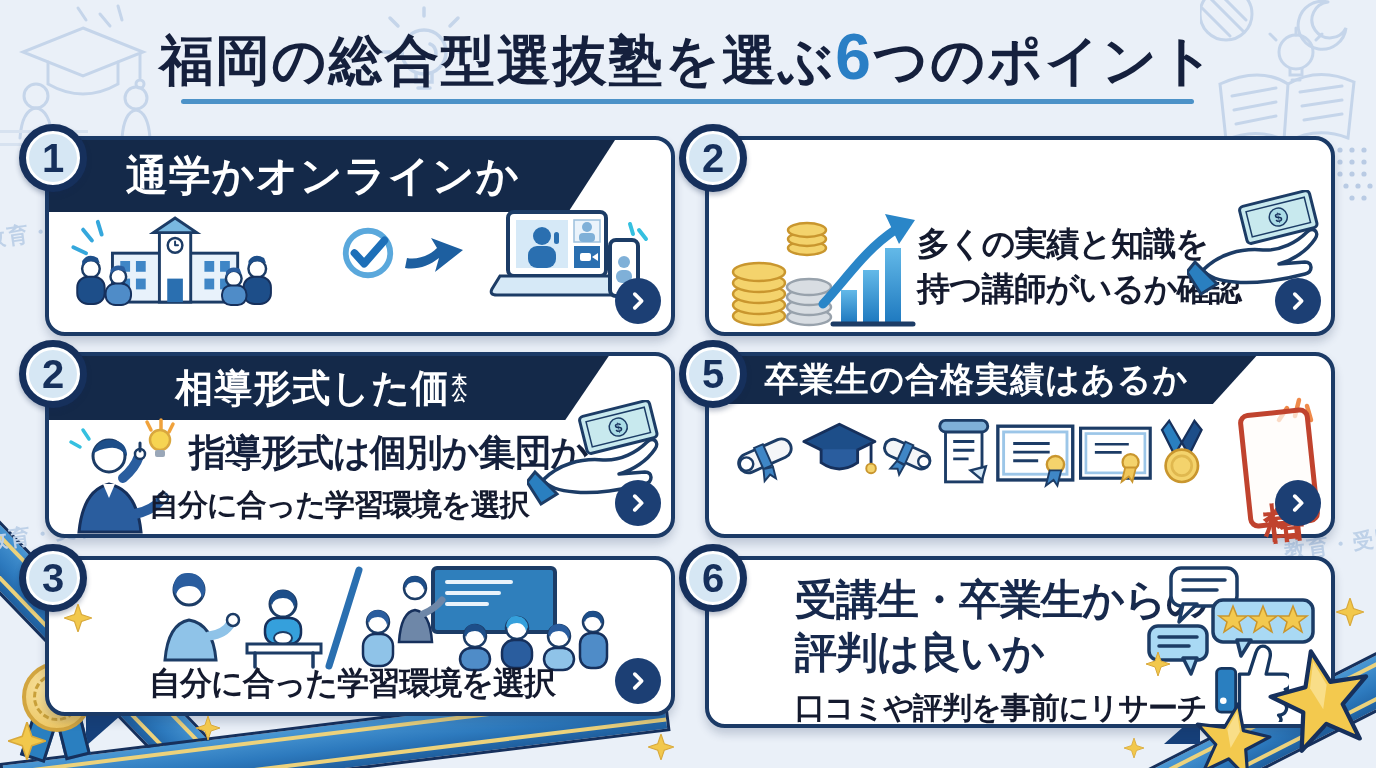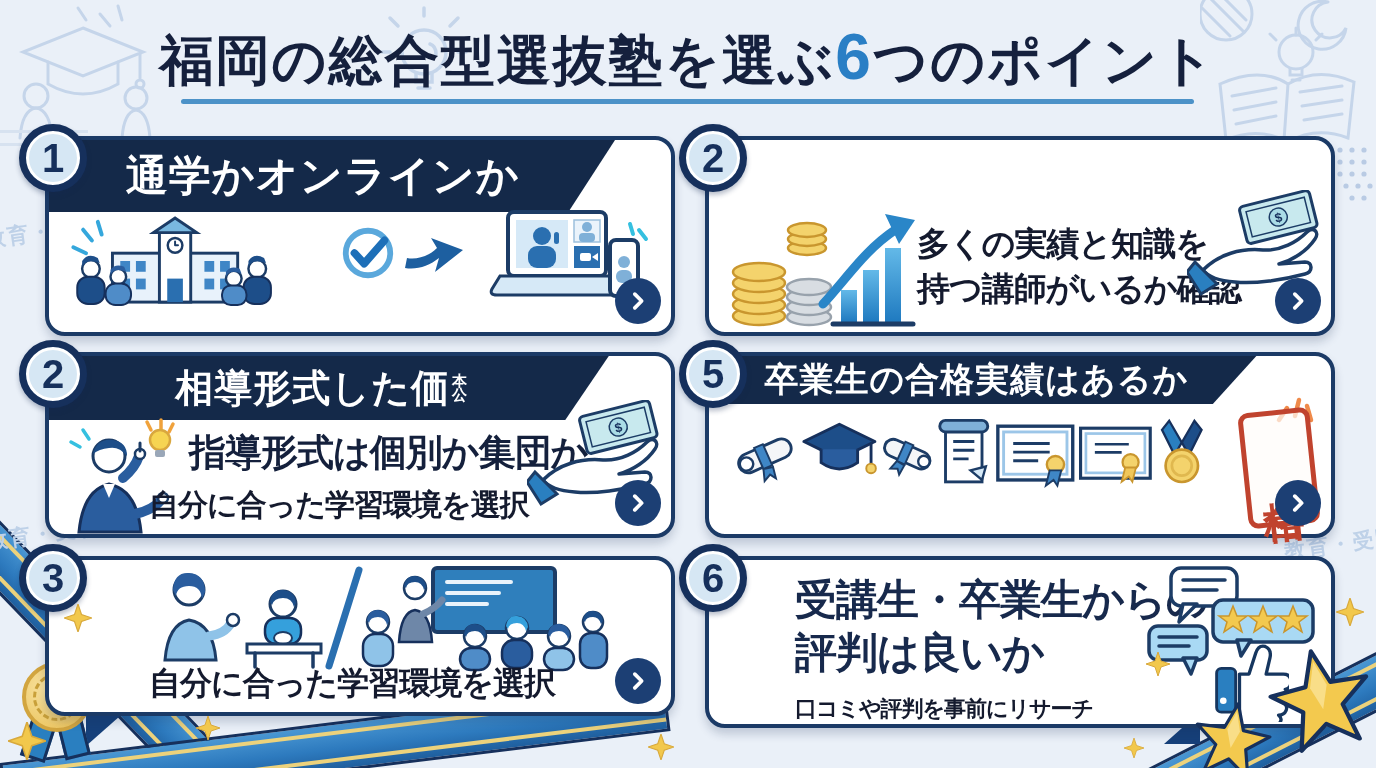--- a/index.html
+++ b/index.html
@@ -478,21 +478,21 @@
     </button>
   </div>
 
   <div class="card" style="left:705px;top:556px;width:630px;height:172px">
     <div class="badge">6</div>
 
     <div class="ill" style="left:86px;top:14px;font-weight:900;color:#17294c;font-size:42px;line-height:1.25;letter-spacing:-1px;white-space:nowrap">
       <div>受講生・卒業生からの</div>
       <div>評判は良いか</div>
     </div>
-    <div class="caption" style="left:86px;top:134px;text-align:left;font-size:22px">口コミや評判を事前にリサーチ</div>
+    <div class="caption" style="left:86px;top:128px;text-align:left;font-size:30px">口コミや評判を事前にリサーチ</div>
 
     <svg class="ill" style="right:86px;top:4px" width="78" height="64" viewBox="0 0 78 64">
       <rect x="4" y="4" width="66" height="38" rx="10" fill="#fff" stroke="#1c3c66" stroke-width="3.5"></rect>
       <path d="M16,16 h42 M16,26 h34" stroke="#1c3c66" stroke-width="3.5" stroke-linecap="round"></path>
       <polygon points="16,40 30,40 12,58" fill="#fff" stroke="#1c3c66" stroke-width="3.5" stroke-linejoin="round"></polygon>
     </svg>
     <svg class="ill" style="right:14px;top:38px" width="106" height="62" viewBox="0 0 106 62">
       <rect x="2" y="2" width="100" height="42" rx="10" fill="#a9d9f4" stroke="#1c3c66" stroke-width="3.5"></rect>
       <polygon points="22,8 26,18 36,18 28,24 31,34 22,28 13,34 16,24 8,18 18,18" fill="#f3c94e" stroke="#c9962e" stroke-width="1.5"></polygon>
       <polygon points="52,8 56,18 66,18 58,24 61,34 52,28 43,34 46,24 38,18 48,18" fill="#f3c94e" stroke="#c9962e" stroke-width="1.5"></polygon>

